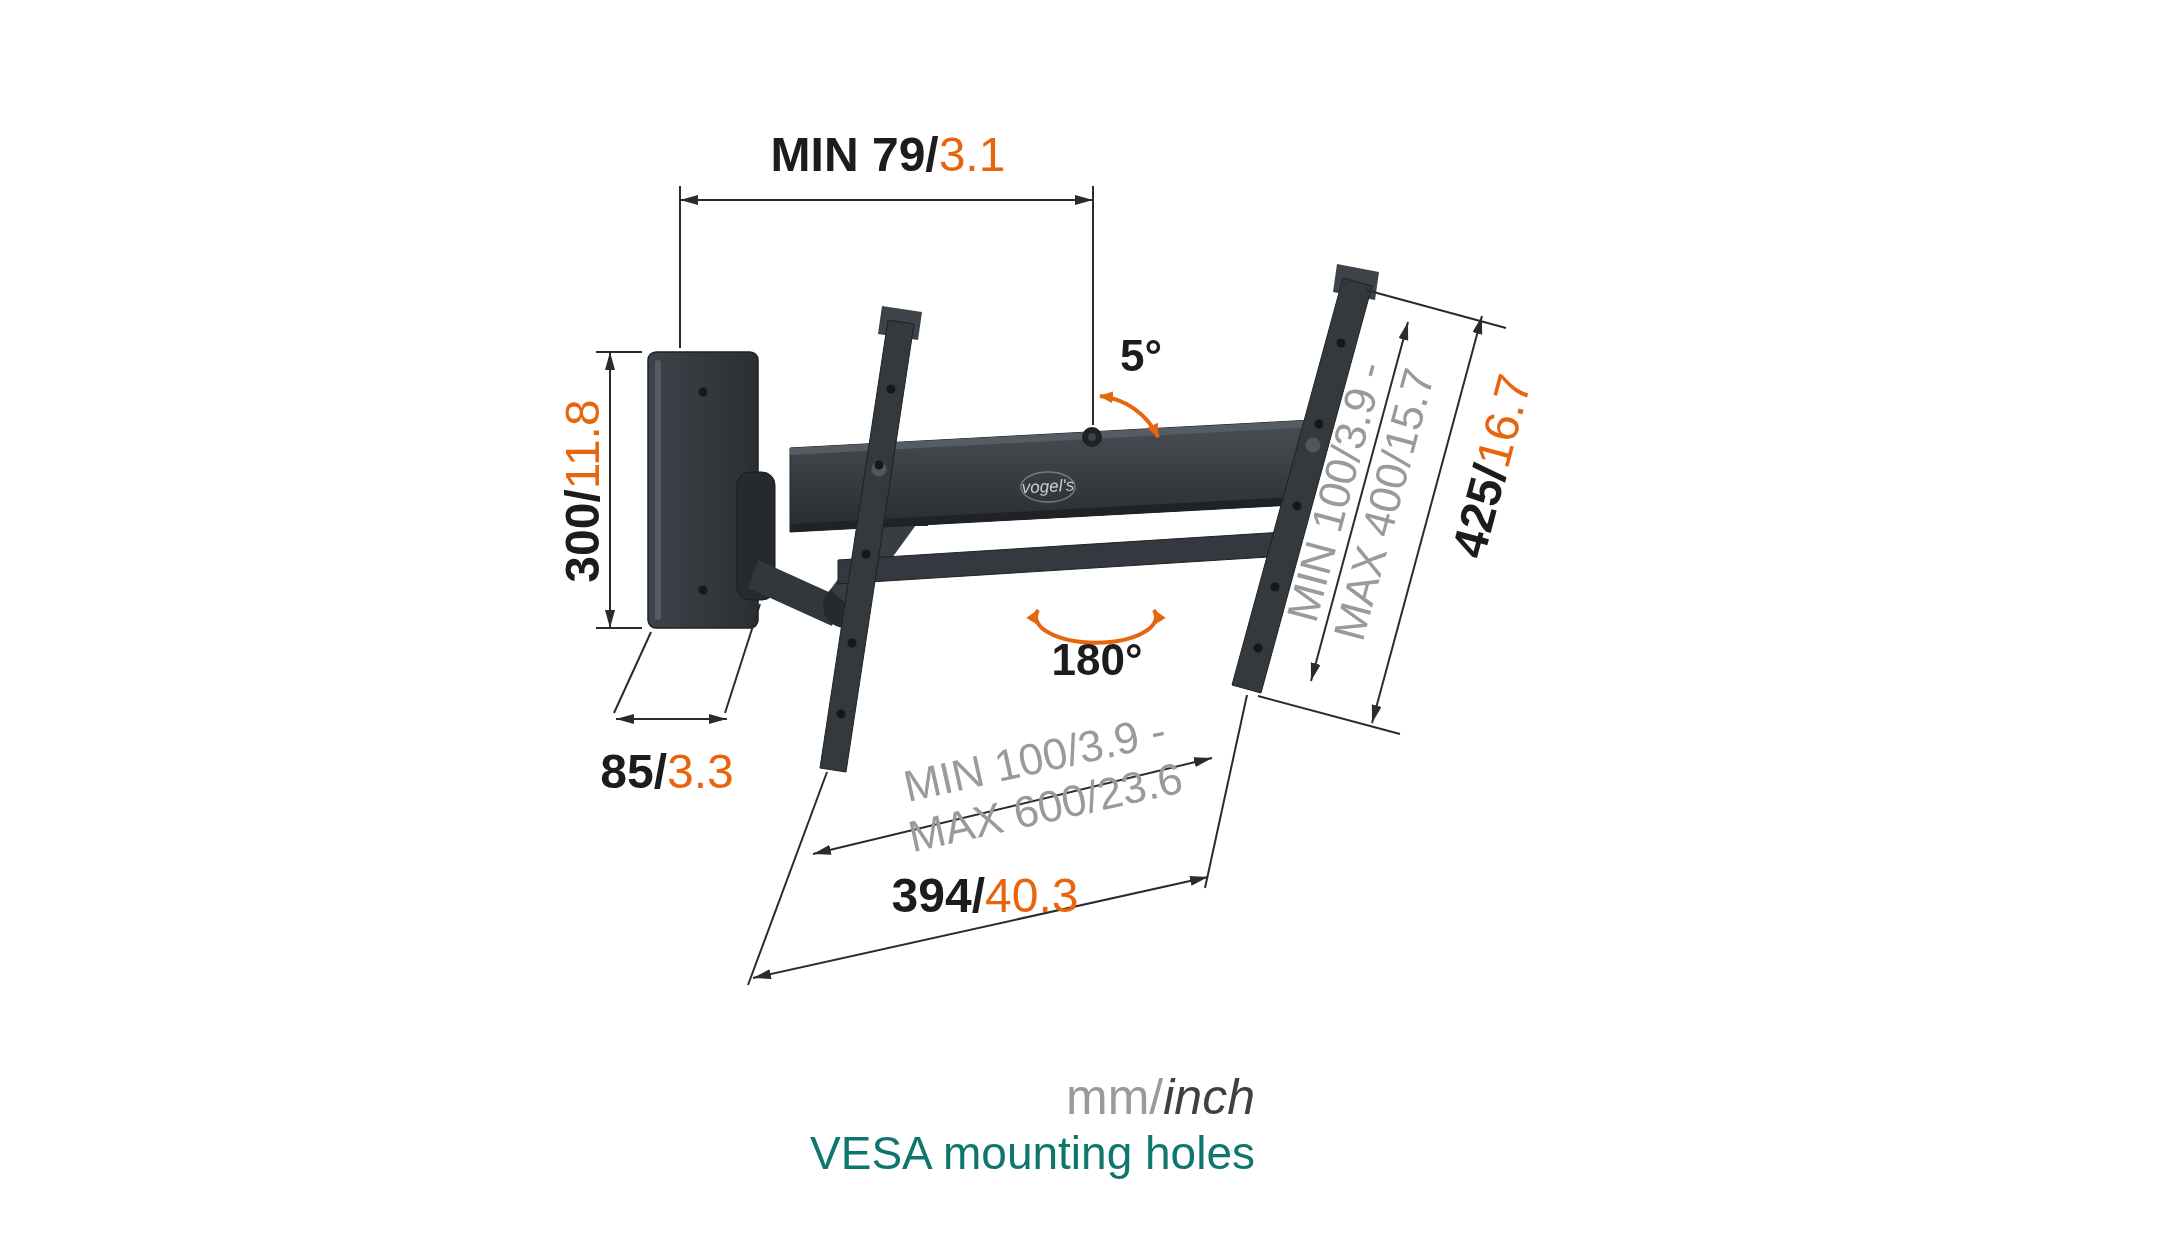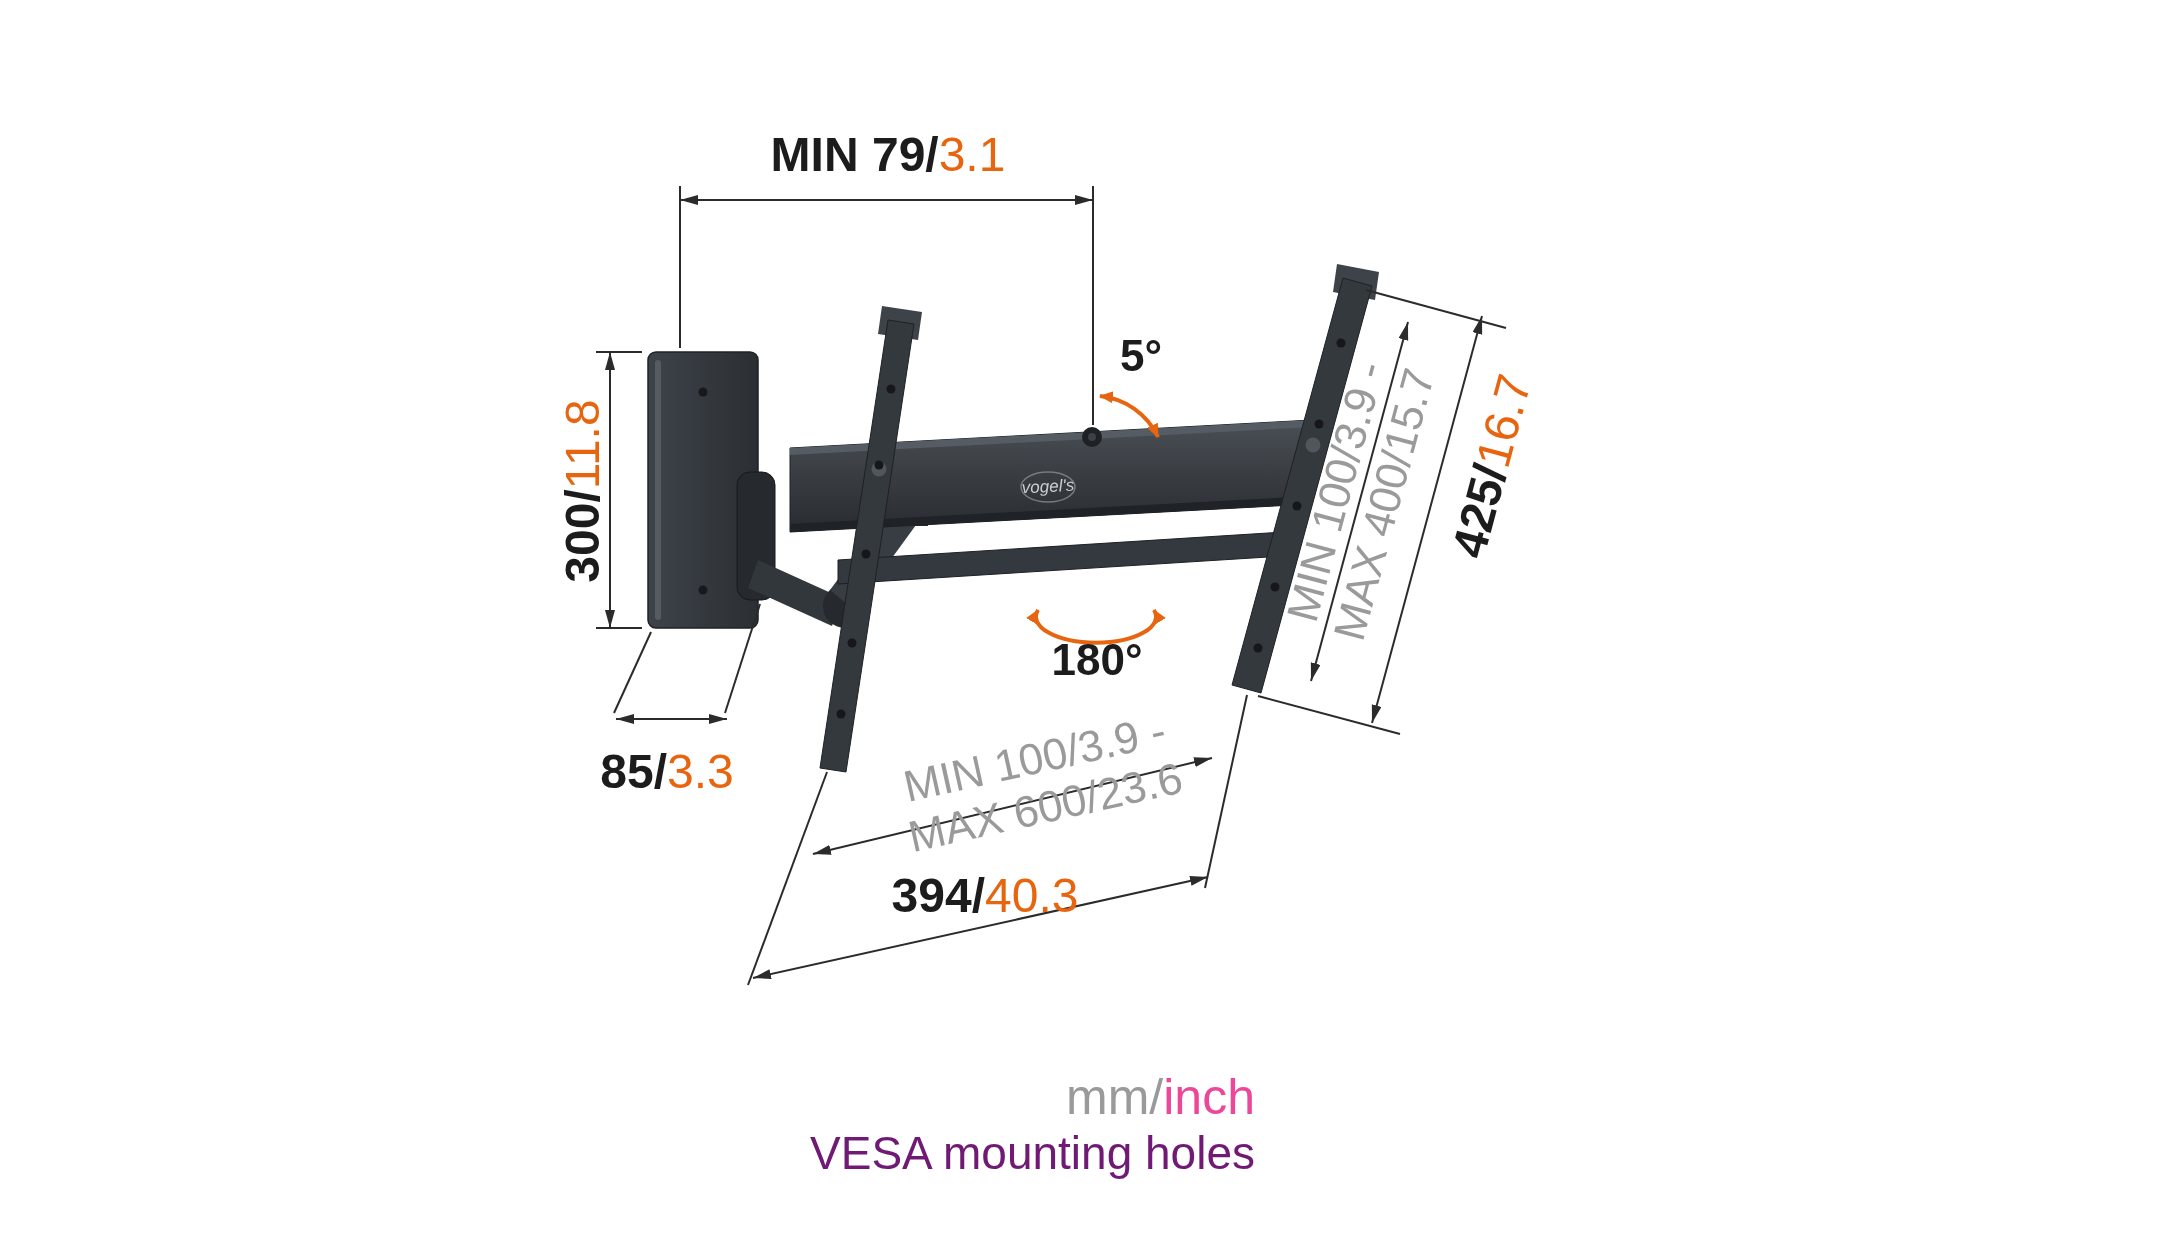--- a/index.html
+++ b/index.html
@@ -33,22 +33,22 @@
     line-height:50px;
   }
   .angle-label{font-size:44px;}
   .legend{
     position:absolute;
     right:569px;
     text-align:right;
     white-space:nowrap;
   }
   .legend-units{top:1068px;font-size:50px;font-weight:400;color:#9A9A9A;}
-  .legend-units .inch{color:#ec4899;}
-  .legend-note{top:1126px;font-size:46px;font-weight:400;color:#701a75;}
+  .legend-units .inch{color:#404040;font-style:italic;}
+  .legend-note{top:1126px;font-size:46px;font-weight:400;color:#0f766e;}
   .logo-text{
     position:absolute;
     left:1048px;top:487px;
     transform:translate(-50%,-50%) rotate(-3deg);
     font-size:17px;
     font-style:italic;
     color:#c9ced4;
   }
 </style>
 </head>

